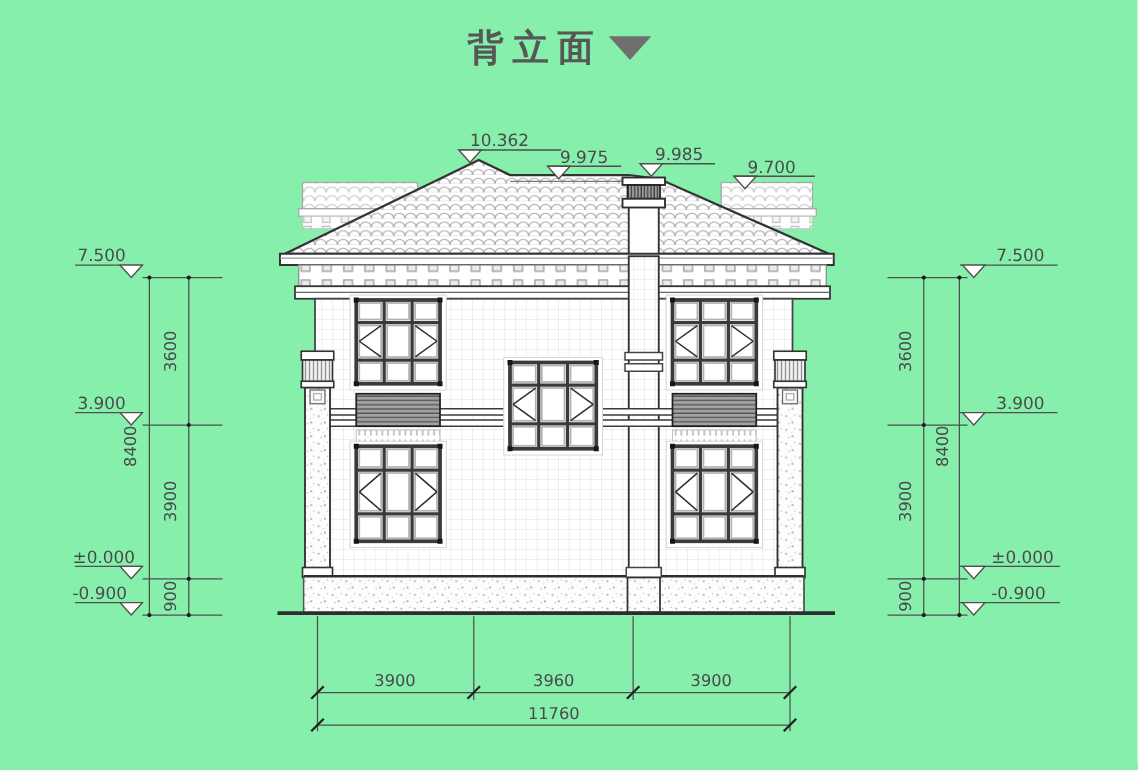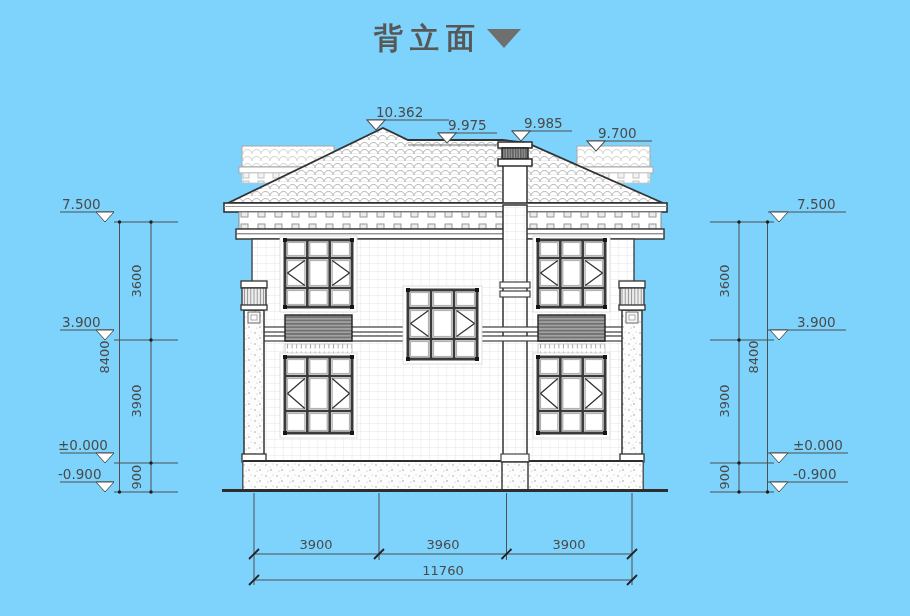--- a/index.html
+++ b/index.html
@@ -1,16 +1,16 @@
 <!DOCTYPE html>
 <html><head>
 <meta charset="utf-8">
 <style>
   html,body{margin:0;padding:0;background:#fff;}
-  .canvas{position:relative;width:910px;height:616px;background:#7dd3fc;overflow:hidden;
+  .canvas{position:relative;width:910px;height:616px;background:#86efac;overflow:hidden;
           font-family:"DejaVu Sans",sans-serif;}
   svg text{font-family:"DejaVu Sans",sans-serif;fill:#4a4a4a;}
   .dimtxt{font-size:13px;}
   .lvltxt{font-size:13.5px;}
   .titletxt{font-size:29px;font-weight:bold;letter-spacing:7px;fill:#575757;}
 </style>
 </head>
 <body>
 
 <div class="canvas">

